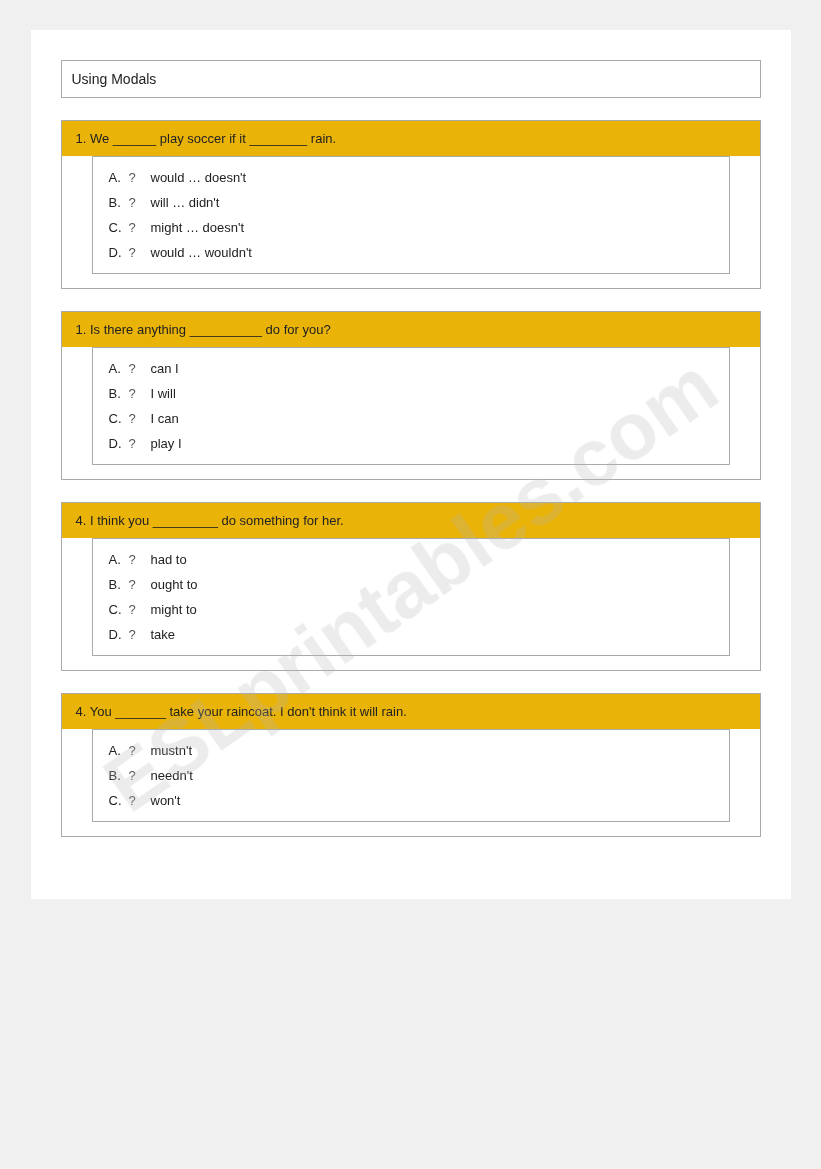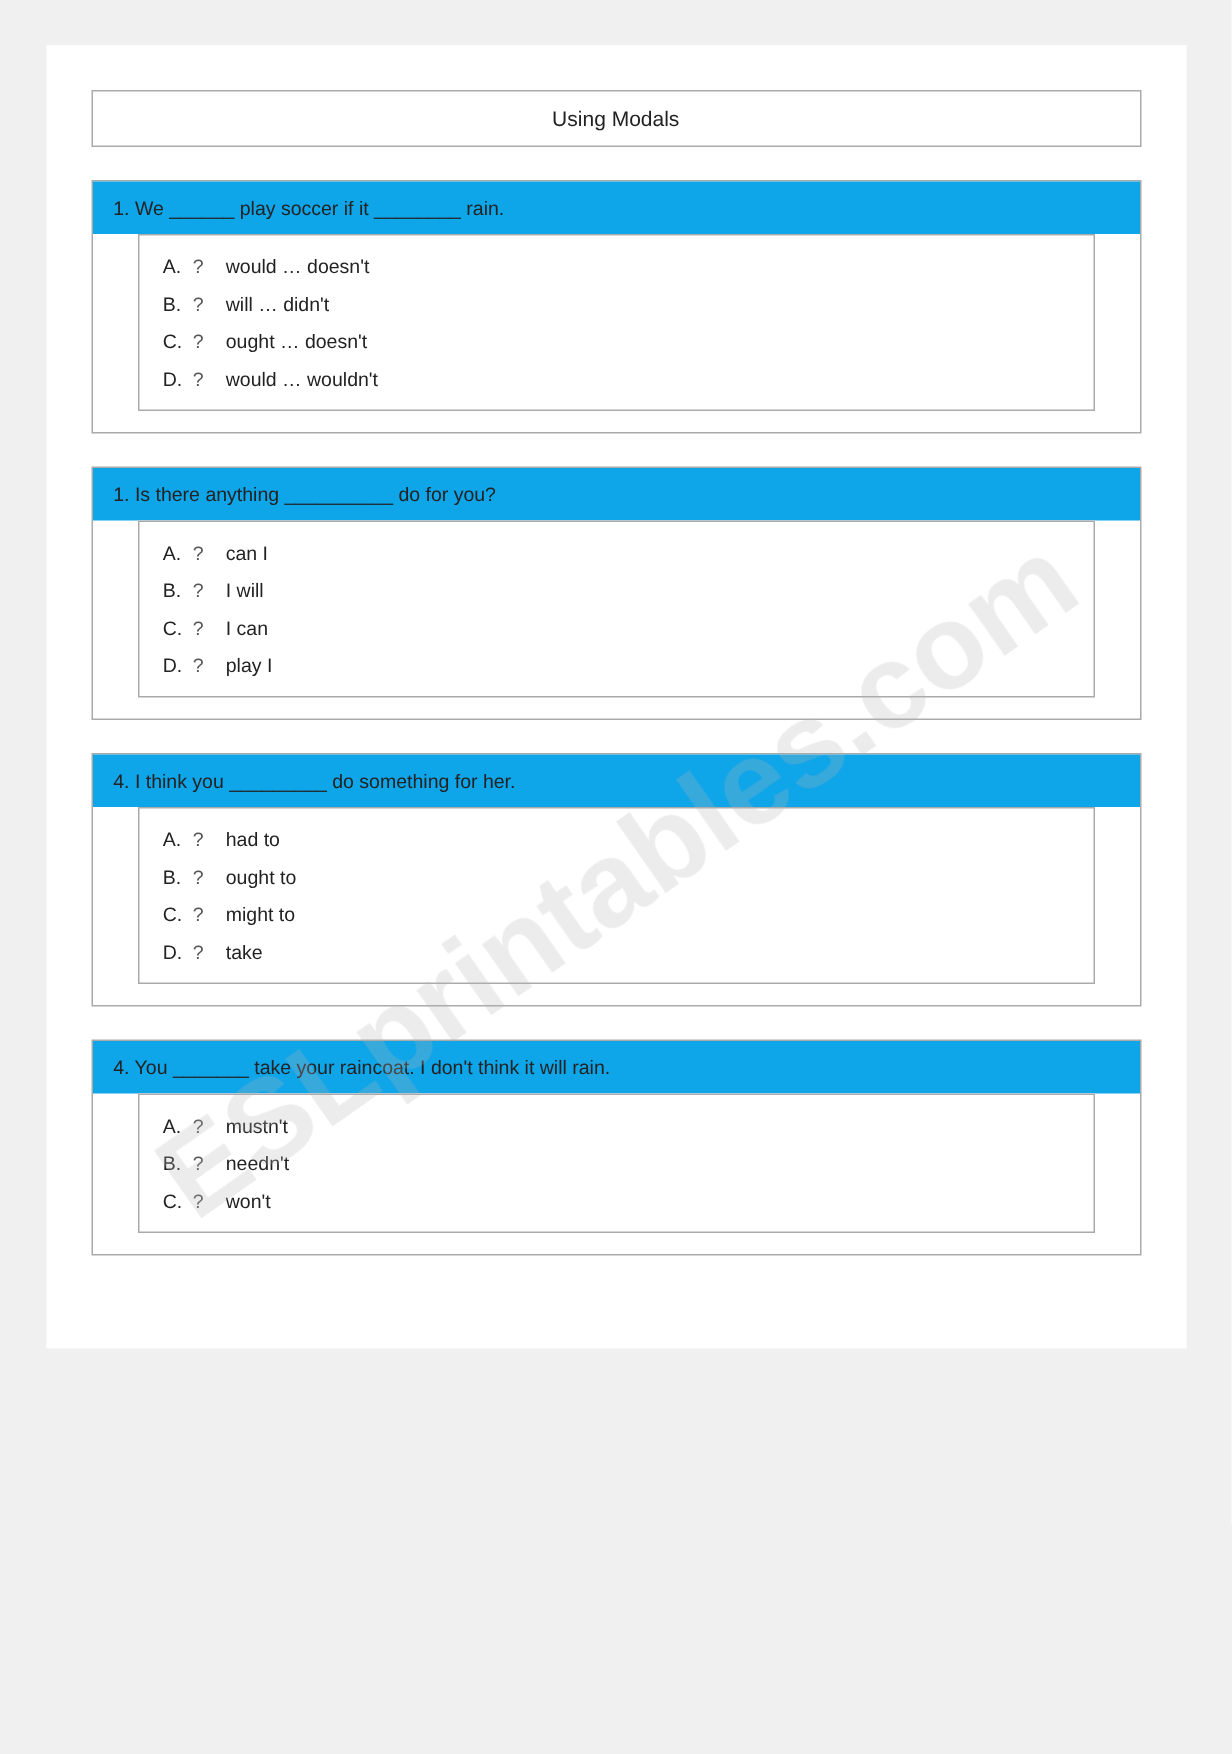--- a/index.html
+++ b/index.html
@@ -21,35 +21,34 @@
     }
 
     .page {
       background: #fff;
       width: 760px;
       padding: 30px 30px 40px 30px;
     }
 
     .title-box {
       border: 1px solid #aaa;
-      text-align: center;
       padding: 10px;
       margin-bottom: 22px;
       font-size: 14px;
     }
 
     .question-block {
       border: 1px solid #aaa;
       margin-bottom: 22px;
     }
 
     .question-text {
       padding: 10px 14px;
       font-size: 13px;
-      background: #0ea5e9;
+      background: #eab308;
     }
 
     .options-box {
       border: 1px solid #aaa;
       margin: 0 30px 14px 30px;
       padding: 8px 16px;
       background: #fff;
     }
 
     .option-row {
@@ -110,21 +109,21 @@
             <span class="option-text">would … doesn't</span>
           </div>
           <div class="option-row">
             <span class="option-letter">B.</span>
             <span class="option-icon">?</span>
             <span class="option-text">will … didn't</span>
           </div>
           <div class="option-row">
             <span class="option-letter">C.</span>
             <span class="option-icon">?</span>
-            <span class="option-text">ought … doesn't</span>
+            <span class="option-text">might … doesn't</span>
           </div>
           <div class="option-row">
             <span class="option-letter">D.</span>
             <span class="option-icon">?</span>
             <span class="option-text">would … wouldn't</span>
           </div>
         </div>
       </div>
       <div class="question-block">
         <div class="question-text">1.  Is there anything __________ do for you?</div>

